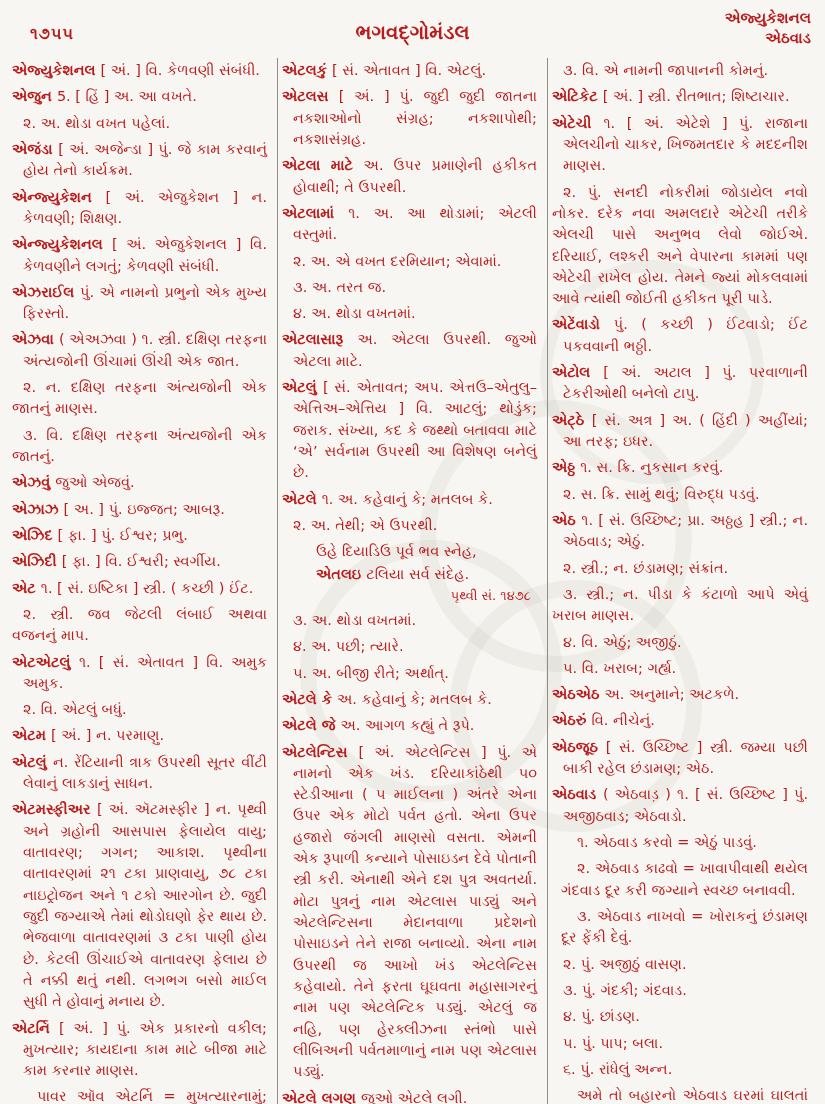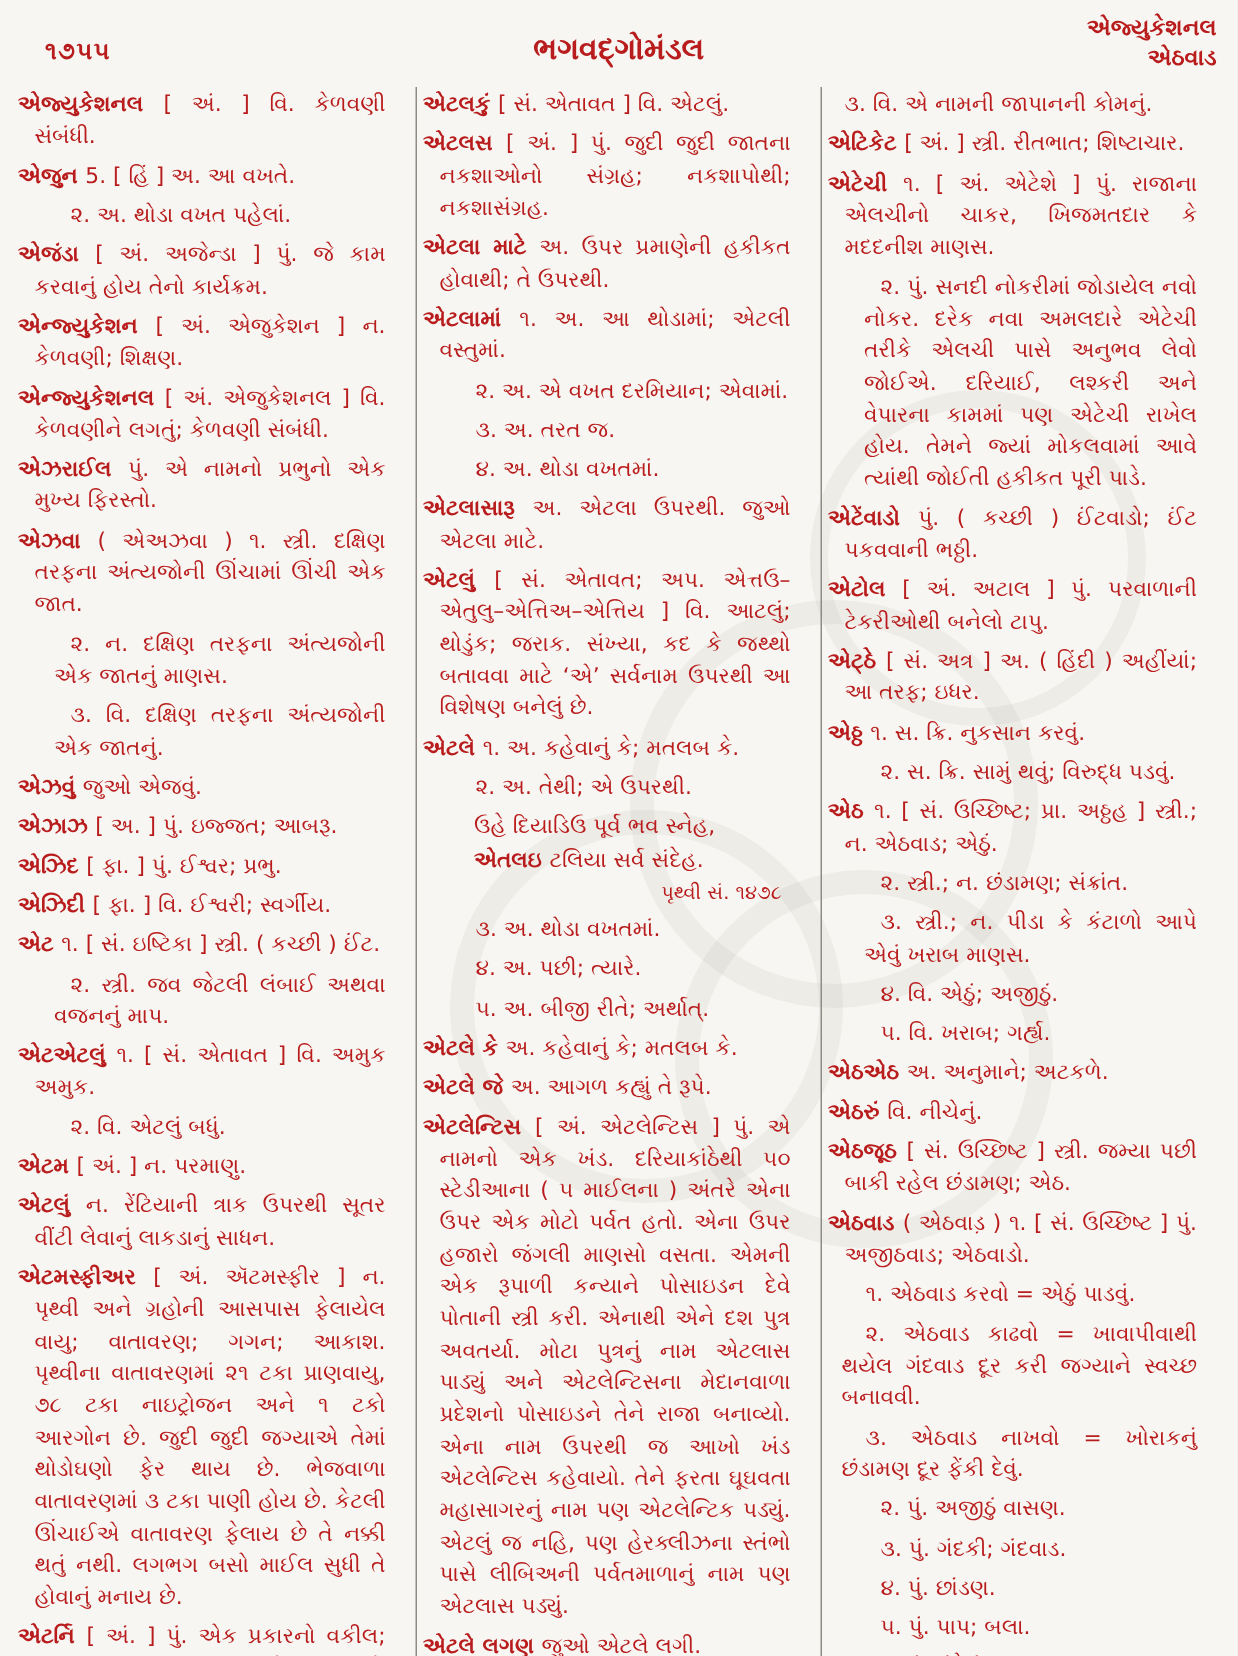--- a/index.html
+++ b/index.html
@@ -25,33 +25,33 @@
   .wm .r2{left:300px;top:540px;width:230px;height:230px;}
   .wm .r3{left:450px;top:580px;width:220px;height:220px;}
   .wm .r4{left:540px;top:260px;width:200px;height:200px;border-width:12px;}
   
   .cols{
     position:absolute;top:58px;left:8px;right:5px;bottom:0;
     display:flex;z-index:1;
   }
   .col{
     width:270px;flex:0 0 270px;
-    padding:2px 20px 0 4px;
+    padding:2px 10px 0 4px;
     box-sizing:border-box;
     font-size:14.5px;line-height:1.47;
     overflow:hidden;
     text-align:justify;
   }
   .col.rule{border-right:1px solid #8e8c84;}
   .b{margin:0 0 5px 0;}
   .head{font-weight:700;}
   
   .entry{padding-left:11px;text-indent:-11px;}
   
-  .sense{padding-left:0;text-indent:11px;margin-top:1px;margin-left:24px;}
+  .sense{padding-left:0;text-indent:11px;margin-top:1px;}
   .cont{padding-left:0;text-indent:11px;}
   
   .idiom{padding-left:9px;text-indent:16px;}
   
   .verse{margin:0 0 1px 34px;text-indent:0;text-align:left;}
   
   .cite{text-align:right;font-size:13px;margin:0 6px 5px 0;}
 </style>
 </head>
 <body>

